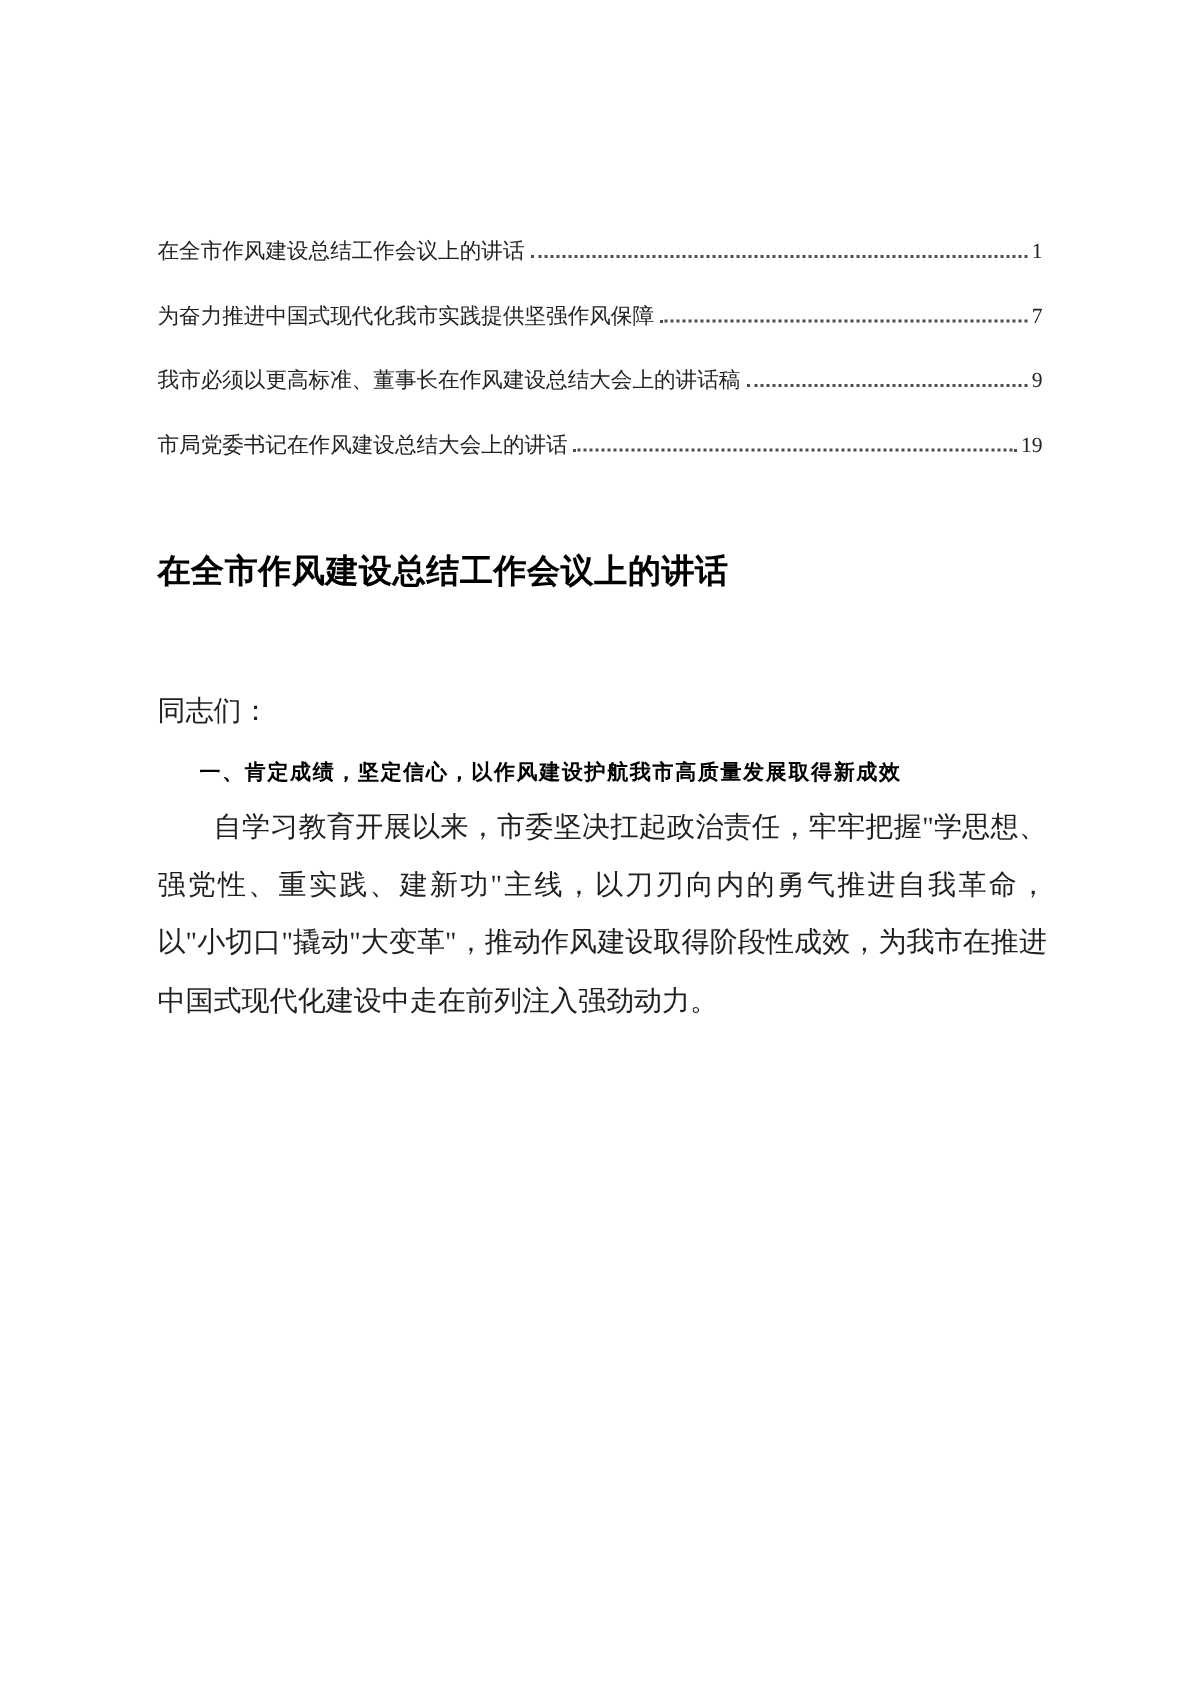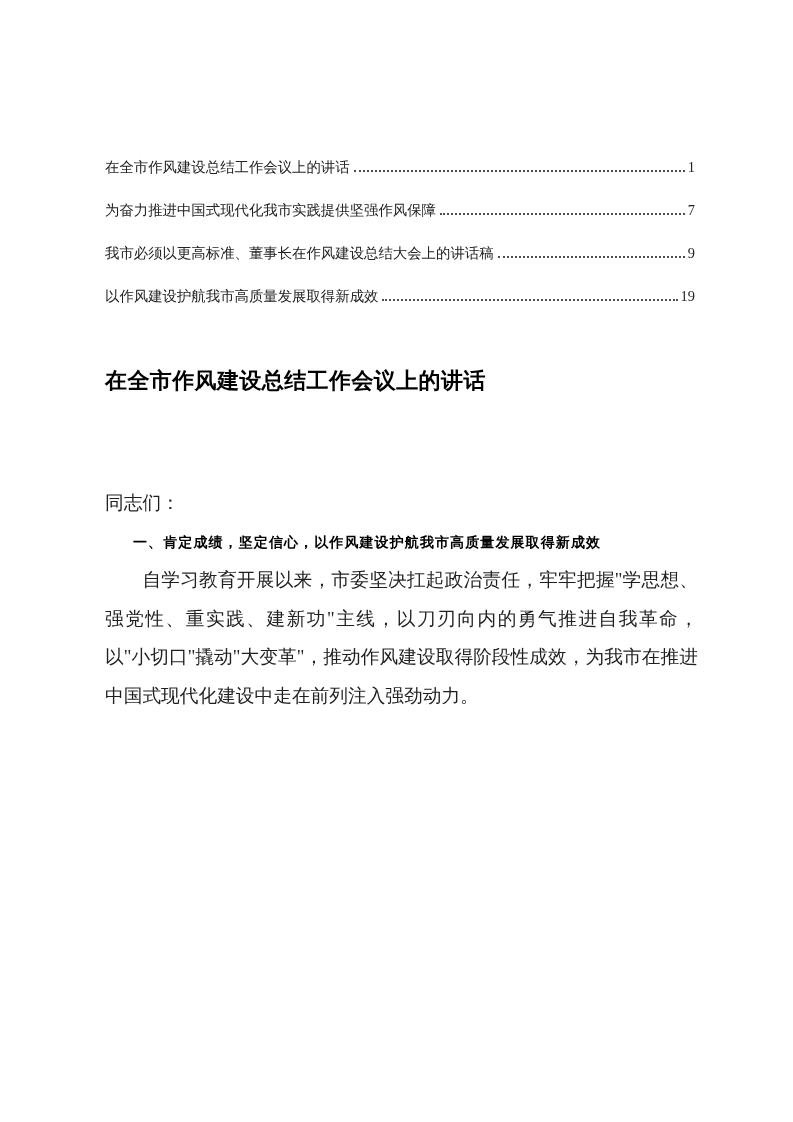--- a/index.html
+++ b/index.html
@@ -50,21 +50,21 @@
     font-size: 22px;
     line-height: 30px;
     letter-spacing: 0.4px;
     color: #000000;
   }
 
   
   .body-block {
     position: absolute;
     left: 105px;
-    top: 484px;
+    top: 456px;
     width: 593px;
     font-size: 18.7px;
     line-height: 38.6px;
     text-align: justify;
     text-justify: inter-character;
     color: #1f1f1f;
   }
   .body-block p { margin: 0; }
   .para-indent { text-indent: 2em; }
   .section-heading {
@@ -106,21 +106,21 @@
       <span class="toc-title">为奋力推进中国式现代化我市实践提供坚强作风保障</span>
       <span class="toc-dots"></span>
       <span class="toc-page">7</span>
     </div>
     <div class="toc-row">
       <span class="toc-title">我市必须以更高标准、董事长在作风建设总结大会上的讲话稿</span>
       <span class="toc-dots"></span>
       <span class="toc-page">9</span>
     </div>
     <div class="toc-row">
-      <span class="toc-title">以作风建设护航我市高质量发展取得新成效</span>
+      <span class="toc-title">市局党委书记在作风建设总结大会上的讲话</span>
       <span class="toc-dots"></span>
       <span class="toc-page">19</span>
     </div>
   </nav>
 
   <h1 class="article-title">在全市作风建设总结工作会议上的讲话</h1>
 
   <main class="body-block">
     <p class="salutation">同志们：</p>
     <h2 class="section-heading">一、肯定成绩，坚定信心，以作风建设护航我市高质量发展取得新成效</h2>

